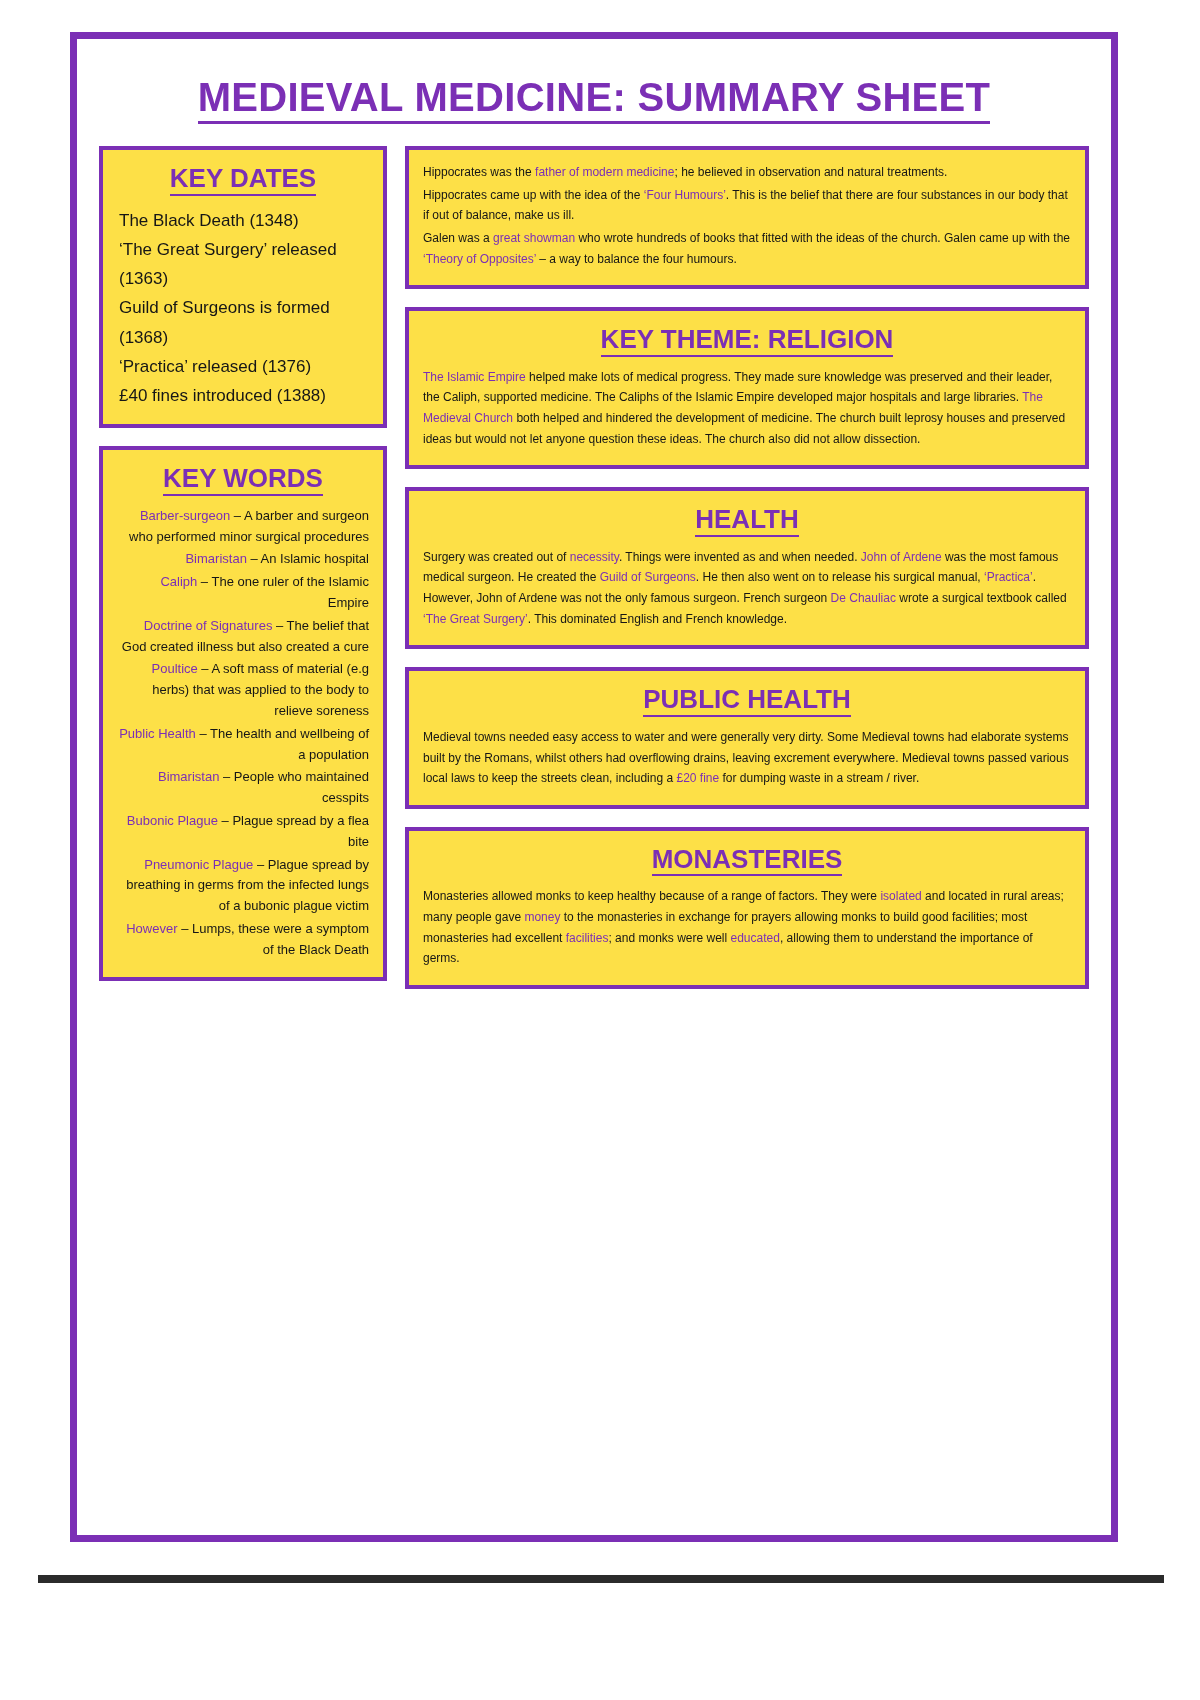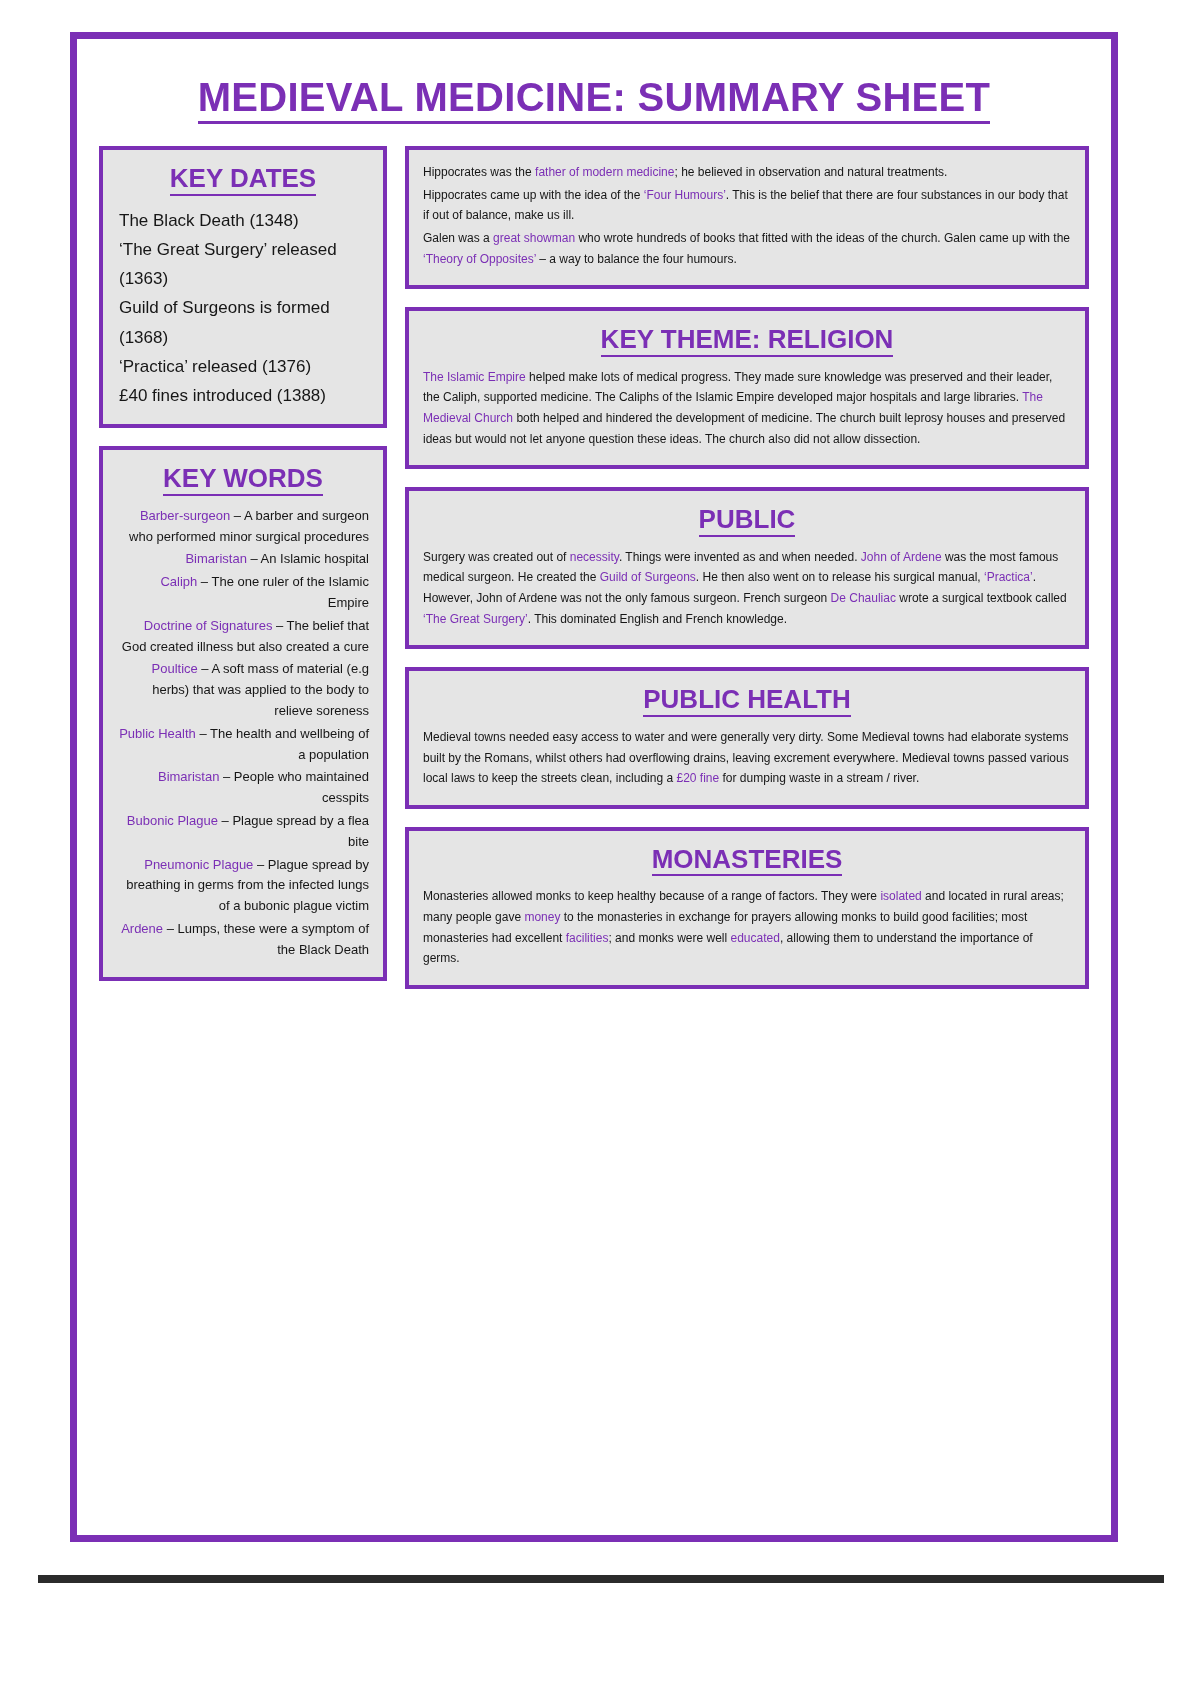--- a/index.html
+++ b/index.html
@@ -53,21 +53,21 @@
     flex: none;
   }
   .col-right {
     flex: 1;
   }
   .box {
     border: 4px solid #7b2fb5;
     box-sizing: border-box;
     margin-bottom: 18px;
     padding: 12px 14px 14px 14px;
-    background: #e5e5e5;
+    background: #fde047;
   }
   .box-title {
     text-align: center;
     color: #7b2fb5;
     font-weight: bold;
     font-size: 26px;
     margin: 2px 0 10px 0;
     line-height: 1.1;
   }
   .box-title span {
@@ -151,21 +151,21 @@
         <ul class="kw-list">
           <li><span class="kw">Barber-surgeon</span><span> – A barber and surgeon who performed minor surgical procedures</span></li>
           <li><span class="kw">Bimaristan</span><span> – An Islamic hospital</span></li>
           <li><span class="kw">Caliph</span><span> – The one ruler of the Islamic Empire</span></li>
           <li><span class="kw">Doctrine of Signatures</span><span> – The belief that God created illness but also created a cure</span></li>
           <li><span class="kw">Poultice</span><span> – A soft mass of material (e.g herbs) that was applied to the body to relieve soreness</span></li>
           <li><span class="kw">Public Health</span><span> – The health and wellbeing of a population</span></li>
           <li><span class="kw">Bimaristan</span><span> – People who maintained cesspits</span></li>
           <li><span class="kw">Bubonic Plague</span><span> – Plague spread by a flea bite</span></li>
           <li><span class="kw">Pneumonic Plague</span><span> – Plague spread by breathing in germs from the infected lungs of a bubonic plague victim</span></li>
-          <li><span class="kw">Ardene</span><span> – Lumps, these were a symptom of the Black Death</span></li>
+          <li><span class="kw">However</span><span> – Lumps, these were a symptom of the Black Death</span></li>
         </ul>
       </div>
 
     </div>
 
     <div class="col-right">
 
       <div class="box">
         <p class="para"><span>Hippocrates was the </span><span class="hl">father of modern medicine</span><span>; he believed in observation and natural treatments.</span></p>
         <p class="para"><span>Hippocrates came up with the idea of the </span><span class="hl">‘Four Humours’</span><span>. This is the belief that there are four substances in our body that if out of balance, make us ill.</span></p>
@@ -174,21 +174,21 @@
 
       <div class="box">
         <div class="box-title">
           <span>KEY THEME: RELIGION</span>
         </div>
         <p class="para"><span class="hl">The Islamic Empire</span><span> helped make lots of medical progress. They made sure knowledge was preserved and their leader, the Caliph, supported medicine. The Caliphs of the Islamic Empire developed major hospitals and large libraries. </span><span class="hl">The Medieval Church</span><span> both helped and hindered the development of medicine. The church built leprosy houses and preserved ideas but would not let anyone question these ideas. The church also did not allow dissection.</span></p>
       </div>
 
       <div class="box">
         <div class="box-title">
-          <span>PUBLIC</span>
+          <span>HEALTH</span>
         </div>
         <p class="para"><span>Surgery was created out of </span><span class="hl">necessity</span><span>. Things were invented as and when needed. </span><span class="hl">John of Ardene</span><span> was the most famous medical surgeon. He created the </span><span class="hl">Guild of Surgeons</span><span>. He then also went on to release his surgical manual, </span><span class="hl">‘Practica’</span><span>. However, John of Ardene was not the only famous surgeon. French surgeon </span><span class="hl">De Chauliac</span><span> wrote a surgical textbook called </span><span class="hl">‘The Great Surgery’</span><span>. This dominated English and French knowledge.</span></p>
       </div>
 
       <div class="box">
         <div class="box-title">
           <span>PUBLIC HEALTH</span>
         </div>
         <p class="para"><span>Medieval towns needed easy access to water and were generally very dirty. Some Medieval towns had elaborate systems built by the Romans, whilst others had overflowing drains, leaving excrement everywhere. Medieval towns passed various local laws to keep the streets clean, including a </span><span class="hl">£20 fine</span><span> for dumping waste in a stream / river.</span></p>
       </div>

